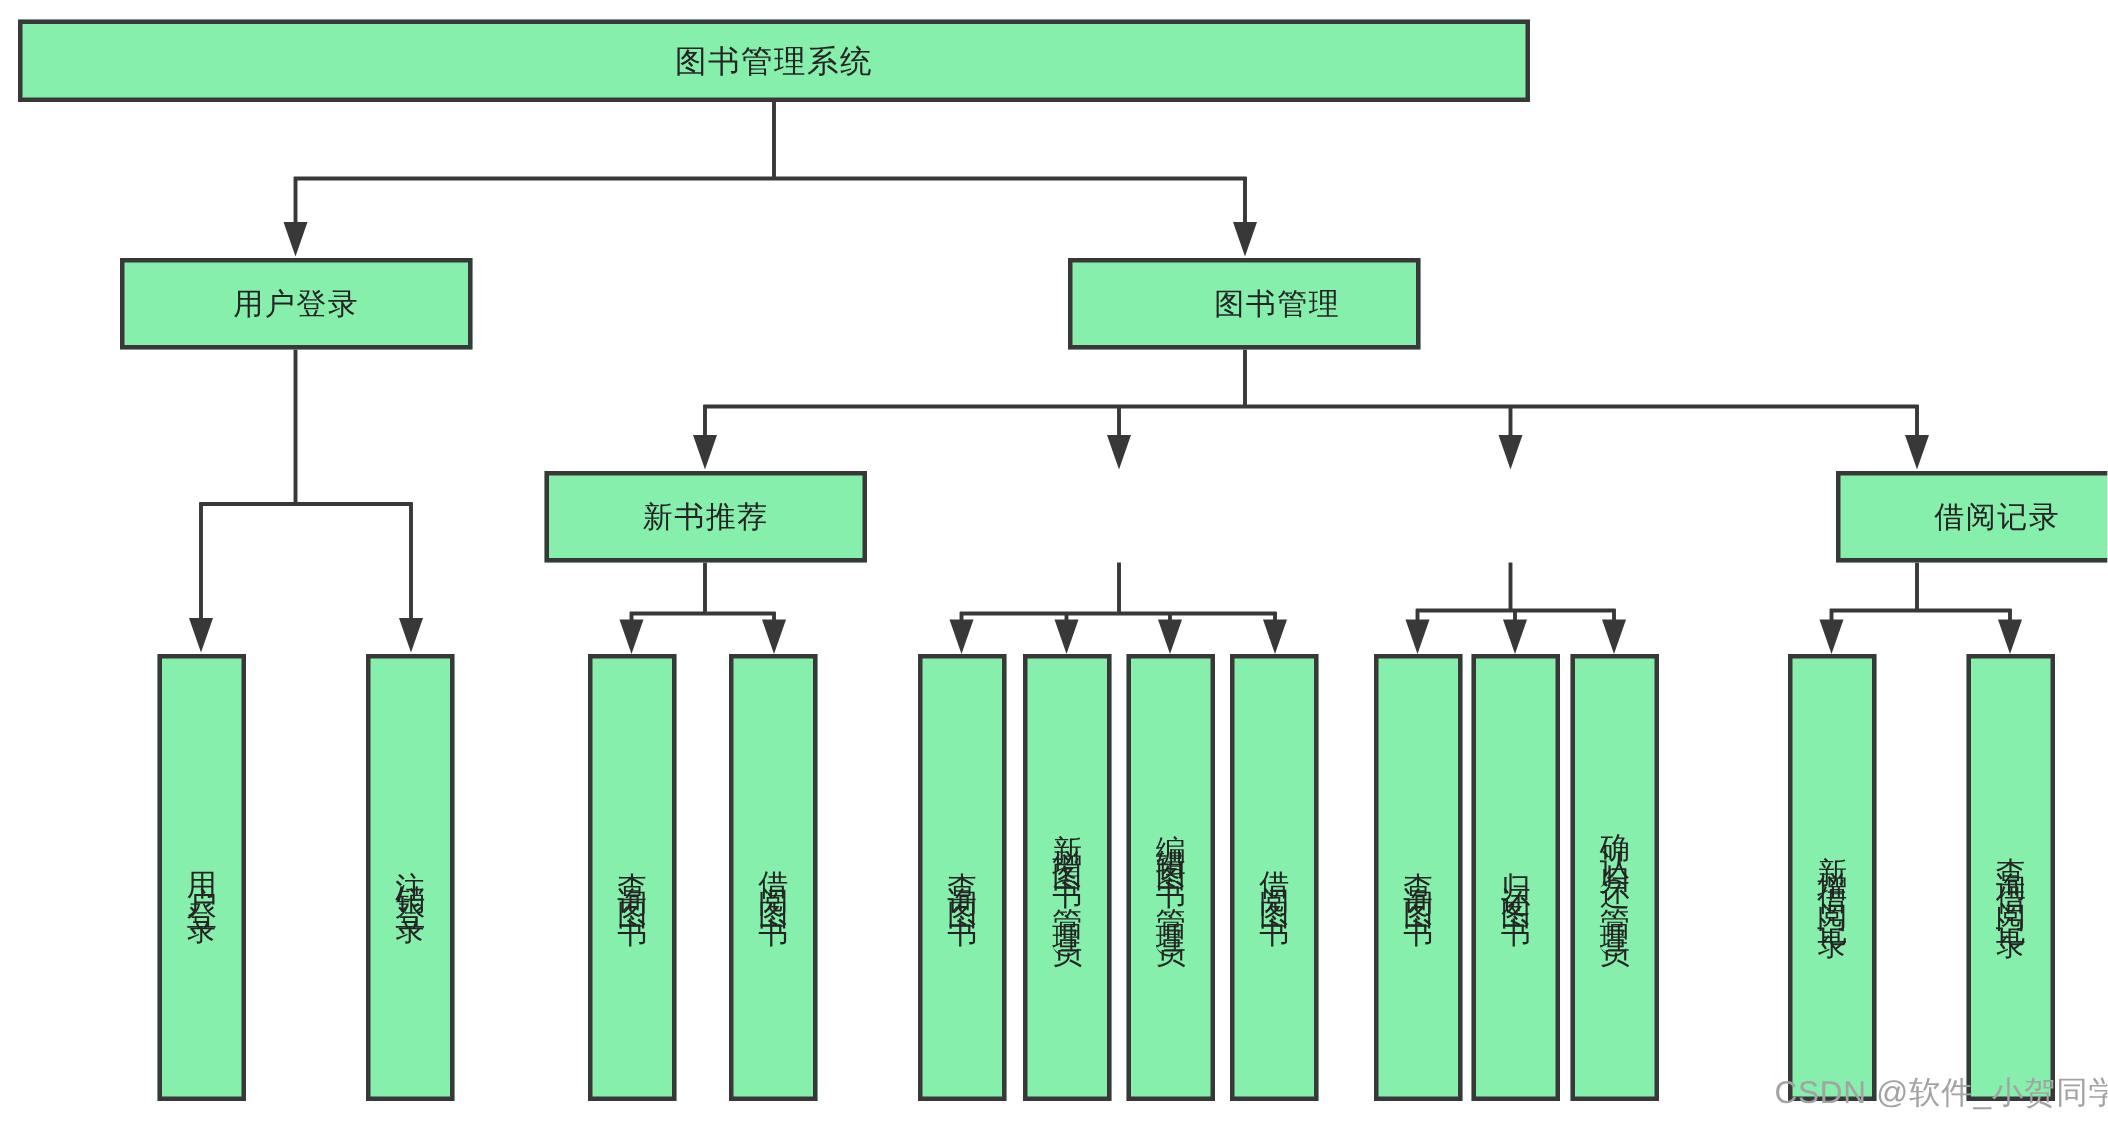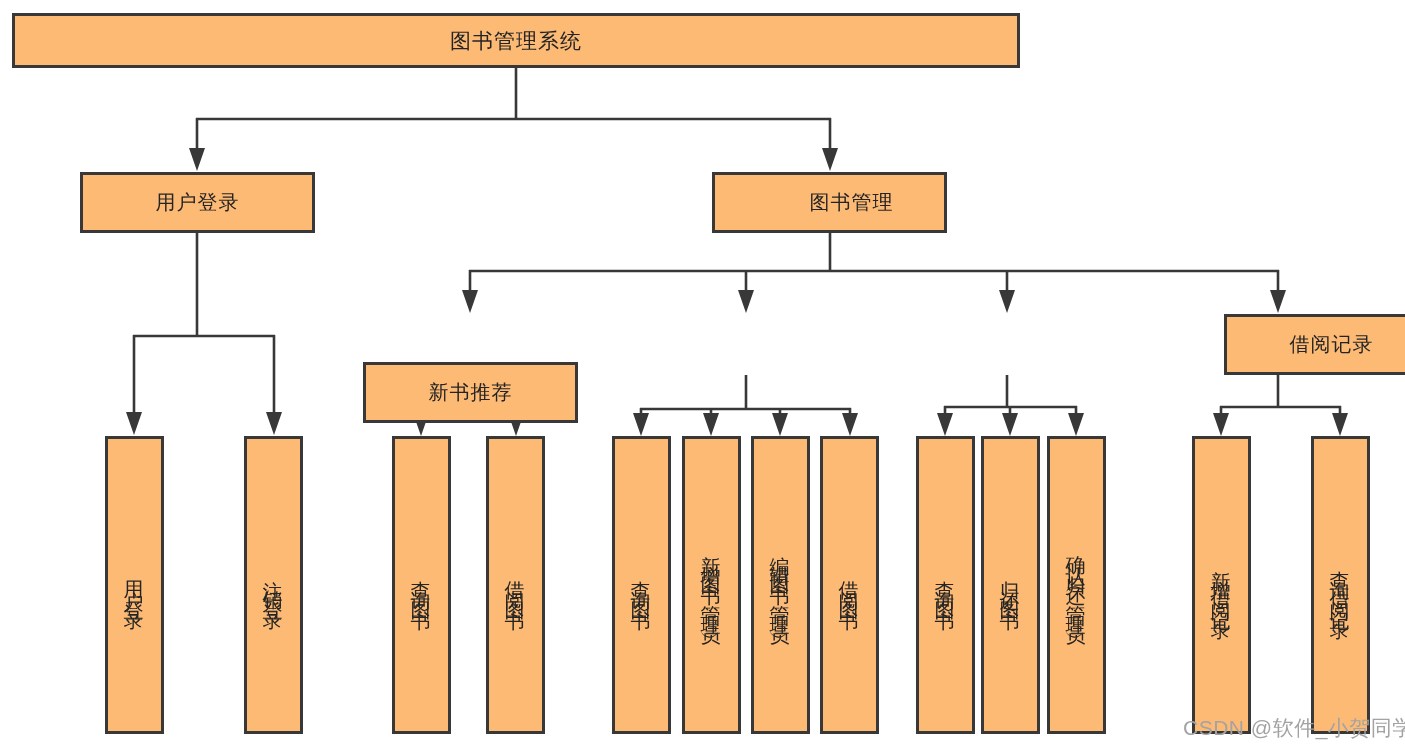--- a/index.html
+++ b/index.html
@@ -13,21 +13,21 @@
     overflow: hidden;
   }
   #wires {
     position: absolute;
     left: 0; top: 0;
     width: 1405px; height: 747px;
   }
   .node {
     position: absolute;
     box-sizing: border-box;
-    background: #fdba74;
+    background: #86efac;
     border: 3px solid #383838;
     display: flex;
     align-items: center;
     justify-content: center;
     font-size: 20px;
     color: #242424;
     letter-spacing: 1px;
     z-index: 1;
   }
   .node.root   { left: 12px;   top: 13px;  width: 1008px; height: 55px; font-size: 21px; }
@@ -37,21 +37,21 @@
     top: 436px;
     width: 59px;
     height: 298px;
     writing-mode: vertical-rl;
     text-orientation: mixed;
     letter-spacing: 10px;
     font-size: 20px;
   }
   .n-user-login-group { left: 80px;  }
   .n-book-mgmt-group  { left: 712px; padding-left: 44px; }
-  .n-new-book   { left: 363px; margin-top: 48px; }
+  .n-new-book   { left: 363px; }
   .n-borrow     { left: 638px; width: 216px; }
   .n-current    { left: 901px; width: 212px; }
   .n-records    { left: 1224px; width: 212px; }
   .n-a1 { left: 105px; }
   .n-a2 { left: 244px; }
   .n-b1 { left: 392px; }
   .n-b2 { left: 486px; }
   .n-c1 { left: 612px; }
   .n-c2 { left: 682px; }
   .n-c3 { left: 751px; width: 58px; }

